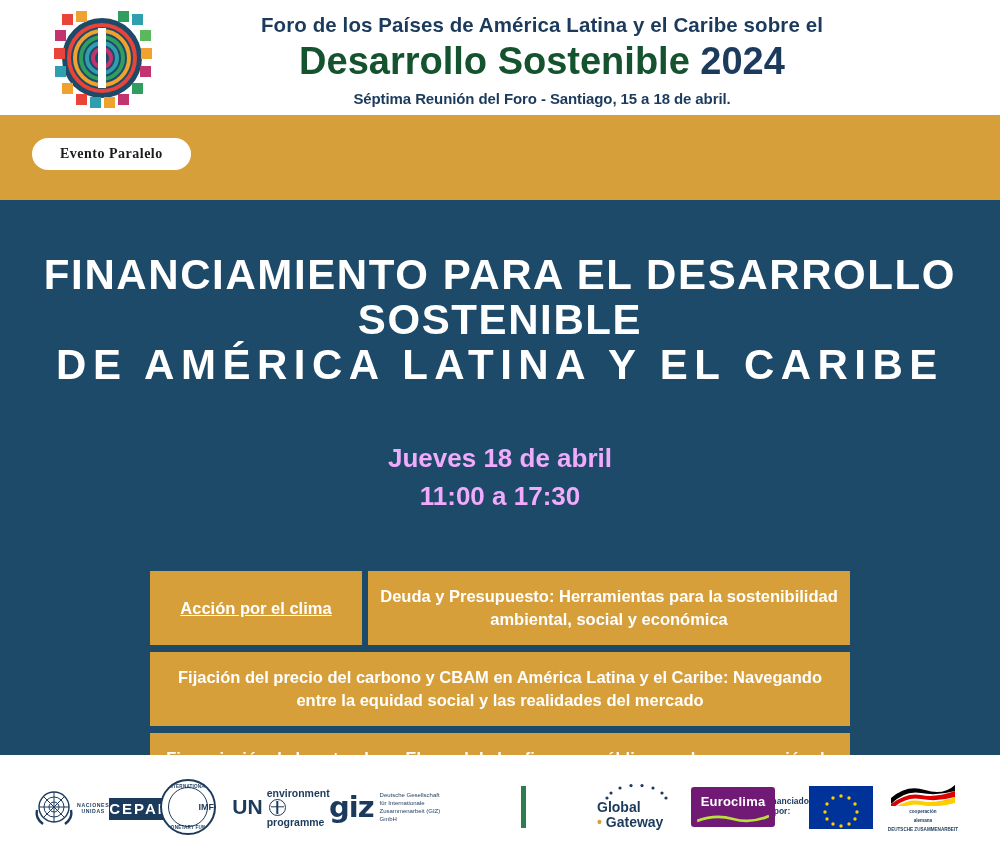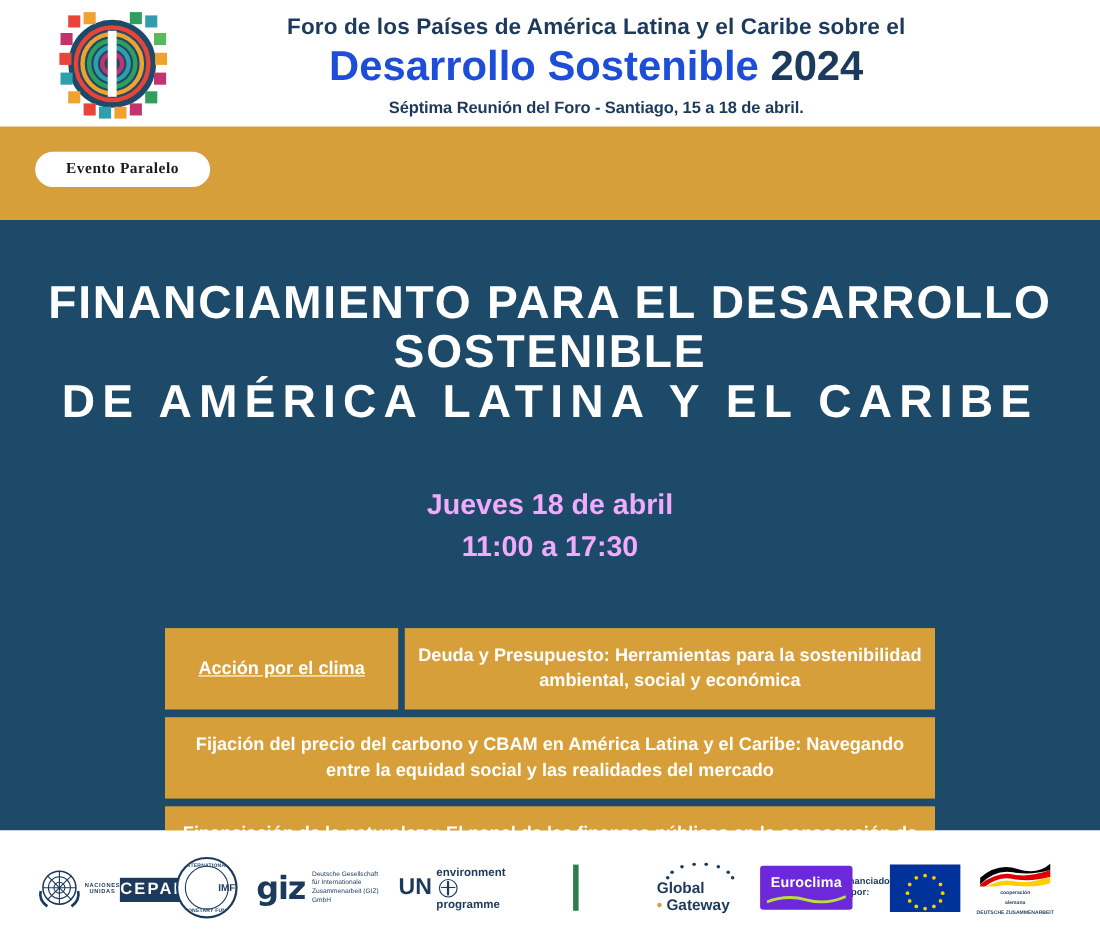--- a/index.html
+++ b/index.html
@@ -36,21 +36,21 @@
     font-size: 20.5px;
     color: #1b3a5c;
     letter-spacing: 0.1px;
   }
   .line2 {
     font-weight: bold;
     font-size: 38px;
     line-height: 46px;
     margin-top: 1px;
   }
-  .line2 .orange { color: #1d4ed8; }
+  .line2 .orange { color: #14532d; }
   .line2 .navy { color: #1b3a5c; }
   .line3 {
     font-size: 15px;
     font-weight: bold;
     color: #1b3a5c;
     margin-top: 6px;
     letter-spacing: -0.1px;
   }
 
   
@@ -181,21 +181,21 @@
   .gfpn-bar { width: 5px; height: 42px; background: #2e7d4f; }
   .gfpn-txt { font-size: 13.5px; font-weight: bold; color: #1b3a5c; line-height: 15px; letter-spacing: .2px;}
 
   .gg-logo { width: 104px; text-align:center; }
   .gg-stars { height: 16px; position: relative; }
   .gg-txt { font-size: 14px; font-weight: bold; color: #1b3a5c; line-height: 15px; text-align:left; padding-left:10px;}
   .gg-dot { color: #d79f3a; }
 
   .euro-logo { width: 84px; }
   .euro-box {
-    background: #6d28d9;
+    background: #701a75;
     border-radius: 3px;
     padding: 7px 6px 9px;
     color: #ffffff;
     text-align: center;
     position: relative;
   }
   .euro-name { font-size: 13px; font-weight: bold; letter-spacing: .2px;}
   .euro-wave { height: 9px; }
 
   .cofin { width: 168px; text-align: center; }
@@ -301,34 +301,34 @@
 
     <div class="flogo imf-logo">
       <div class="imf-circle">
         <div class="imf-inner"></div>
         <div class="imf-t1">INTERNATIONAL</div>
         <div class="imf-mid">IMF</div>
         <div class="imf-t2">MONETARY FUND</div>
       </div>
     </div>
 
+    <div class="flogo unep-logo">
+      <div class="unep-un">UN</div>
+      <div>
+        <div class="unep-txt"><span>environment</span><span class="unep-globe"></span></div>
+        <div class="unep-txt">programme</div>
+      </div>
+    </div>
+
     <div class="flogo giz-logo">
       <div class="giz-word">giz</div>
       <div>
         <div class="giz-sub">Deutsche Gesellschaft</div>
         <div class="giz-sub">für Internationale</div>
         <div class="giz-sub">Zusammenarbeit (GIZ) GmbH</div>
-      </div>
-    </div>
-
-    <div class="flogo unep-logo">
-      <div class="unep-un">UN</div>
-      <div>
-        <div class="unep-txt"><span>environment</span><span class="unep-globe"></span></div>
-        <div class="unep-txt">programme</div>
       </div>
     </div>
 
     <div class="flogo gfpn-logo">
       <div class="gfpn-bar"></div>
     </div>
 
     <div class="flogo gg-logo">
       <div>
         <div class="gg-stars">

